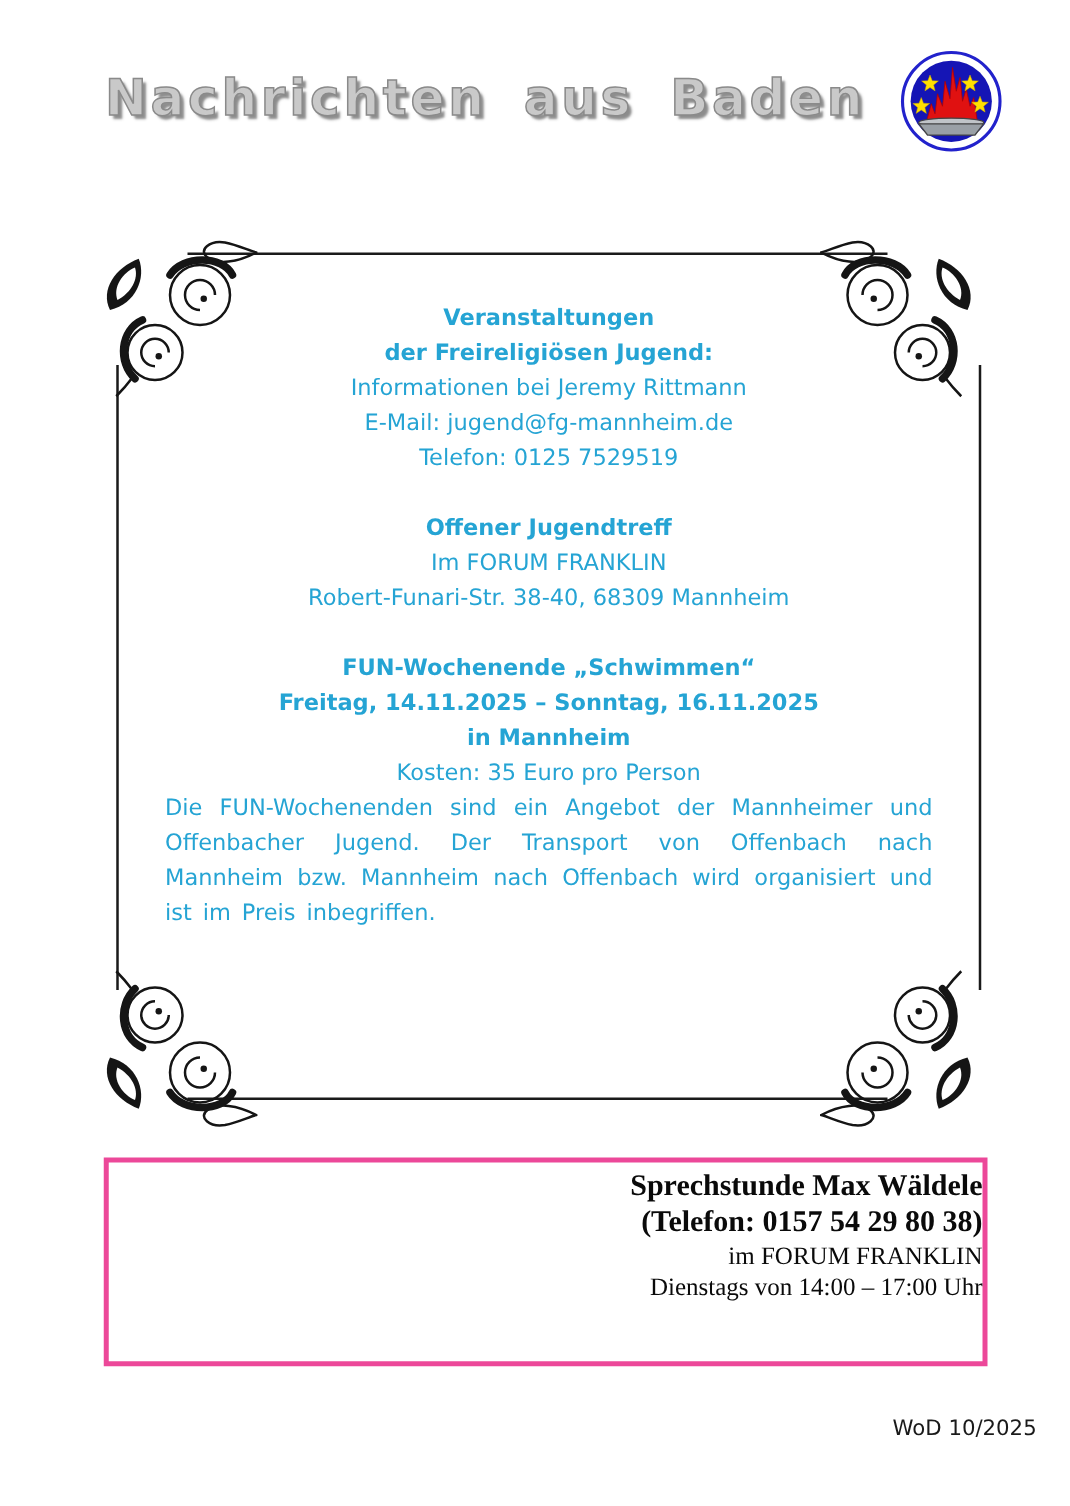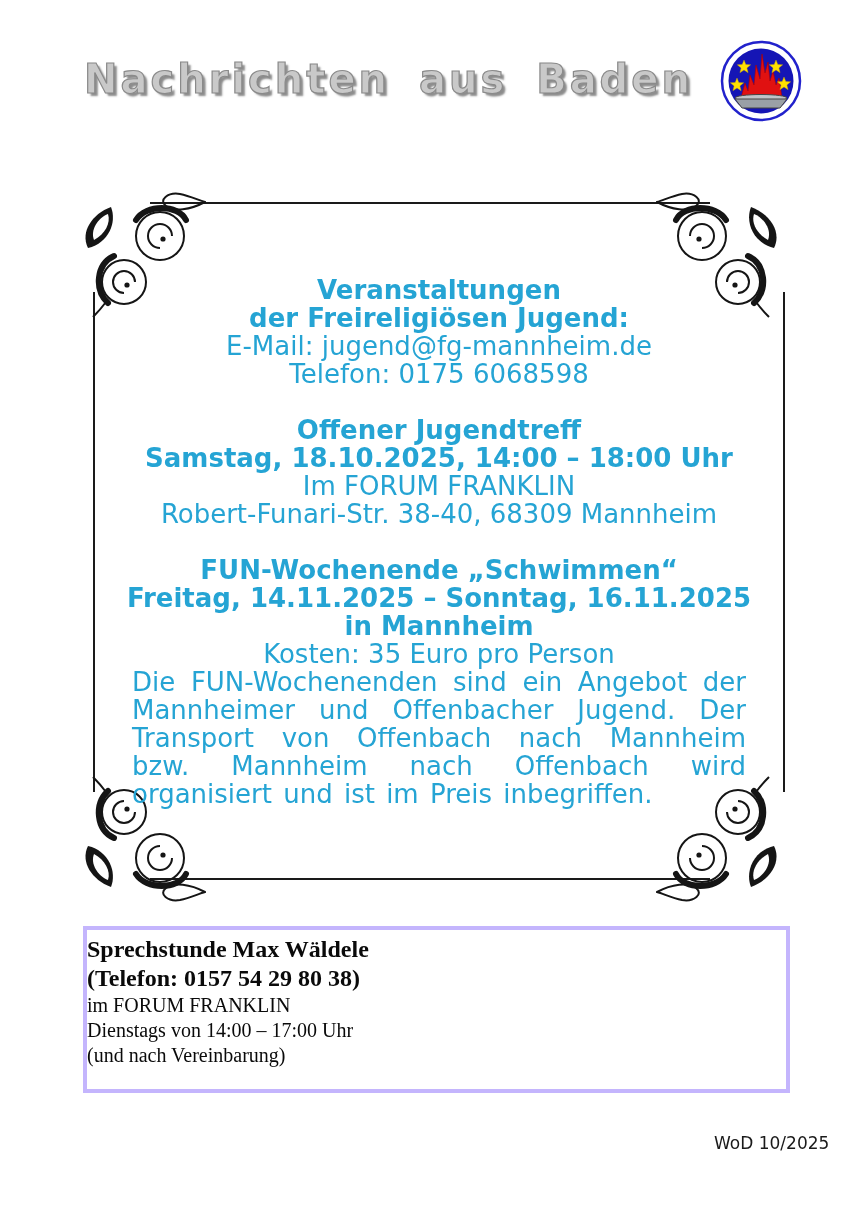--- a/index.html
+++ b/index.html
@@ -33,34 +33,34 @@
   .flourish{position:absolute;width:128px;height:128px;}
   .fl-tl{left:78px;top:190px;}
   .fl-tr{left:656px;top:190px;transform:scaleX(-1);}
   .fl-bl{left:78px;top:776px;transform:scaleY(-1);}
   .fl-br{left:656px;top:776px;transform:scale(-1,-1);}
 
   .events-content{
     position:absolute;left:94px;top:203px;width:690px;height:677px;
     padding-top:38px;text-align:center;
     color:var(--accent_cyan,#25a4d4);
-    font-size:26px;line-height:28px;margin-top:35px;
+    font-size:18px;line-height:28px;
   }
   .ln{height:28px;}
   .b{font-weight:bold;}
   .gap{height:28px;}
   .para{
     width:614px;margin:0 auto;text-align:justify;
     line-height:28px;word-spacing:3px;
   }
 
   
   .contact-box{
     position:absolute;left:83px;top:926px;width:707px;height:167px;
-    border:4px solid #c4b5fd;background:#fff;text-align:left;
+    border:4px solid #ec4899;background:#fff;text-align:right;
     font-family:"Liberation Serif","DejaVu Serif",serif;color:#0a0a0a;
     padding-top:5px;
   }
   .c-b{font-weight:bold;font-size:24px;line-height:29px;}
   .c-r{font-size:20px;line-height:25px;}
 
   
   .footer{
     position:absolute;left:714px;top:1133px;
     font-size:17px;color:#1a1a1a;font-family:"DejaVu Sans",sans-serif;
@@ -168,38 +168,37 @@
       <circle cx="85" cy="49" r="2.6" fill="#151515"></circle>
       <circle cx="49" cy="95" r="2.6" fill="#151515"></circle>
       <path d="M10,58 C2,42 14,24 33,17 C39,32 31,53 10,58 Z" fill="#151515"></path>
       <path d="M16,50 C12,40 20,28 30,24 C33,33 27,44 16,50 Z" fill="#ffffff"></path>
     </svg>
   </div>
 
   <div class="events-content">
     <div class="ln b">Veranstaltungen</div>
     <div class="ln b">der Freireligiösen Jugend:</div>
+    <div class="ln">Informationen bei Jeremy Rittmann</div>
     <div class="ln">E-Mail: jugend@fg-mannheim.de</div>
-    <div class="ln">Telefon: 0175 6068598</div>
+    <div class="ln">Telefon: 0125 7529519</div>
     <div class="gap"></div>
     <div class="ln b">Offener Jugendtreff</div>
-    <div class="ln b">Samstag, 18.10.2025, 14:00 – 18:00 Uhr</div>
     <div class="ln">Im FORUM FRANKLIN</div>
     <div class="ln">Robert-Funari-Str. 38-40, 68309 Mannheim</div>
     <div class="gap"></div>
     <div class="ln b">FUN-Wochenende „Schwimmen“</div>
     <div class="ln b">Freitag, 14.11.2025 – Sonntag, 16.11.2025</div>
     <div class="ln b">in Mannheim</div>
     <div class="ln">Kosten: 35 Euro pro Person</div>
     <p class="para">Die FUN-Wochenenden sind ein Angebot der Mannheimer und Offenbacher Jugend. Der Transport von Offenbach nach Mannheim bzw. Mannheim nach Offenbach wird organisiert und ist im Preis inbegriffen.</p>
   </div>
 
   <section class="contact-box">
     <div class="c-b">Sprechstunde Max Wäldele</div>
     <div class="c-b">(Telefon: 0157 54 29 80 38)</div>
     <div class="c-r">im FORUM FRANKLIN</div>
     <div class="c-r">Dienstags von 14:00 – 17:00 Uhr</div>
-    <div class="c-r">(und nach Vereinbarung)</div>
   </section>
 
   <div class="footer">WoD 10/2025</div>
 
 </div>
 
 </body></html>

